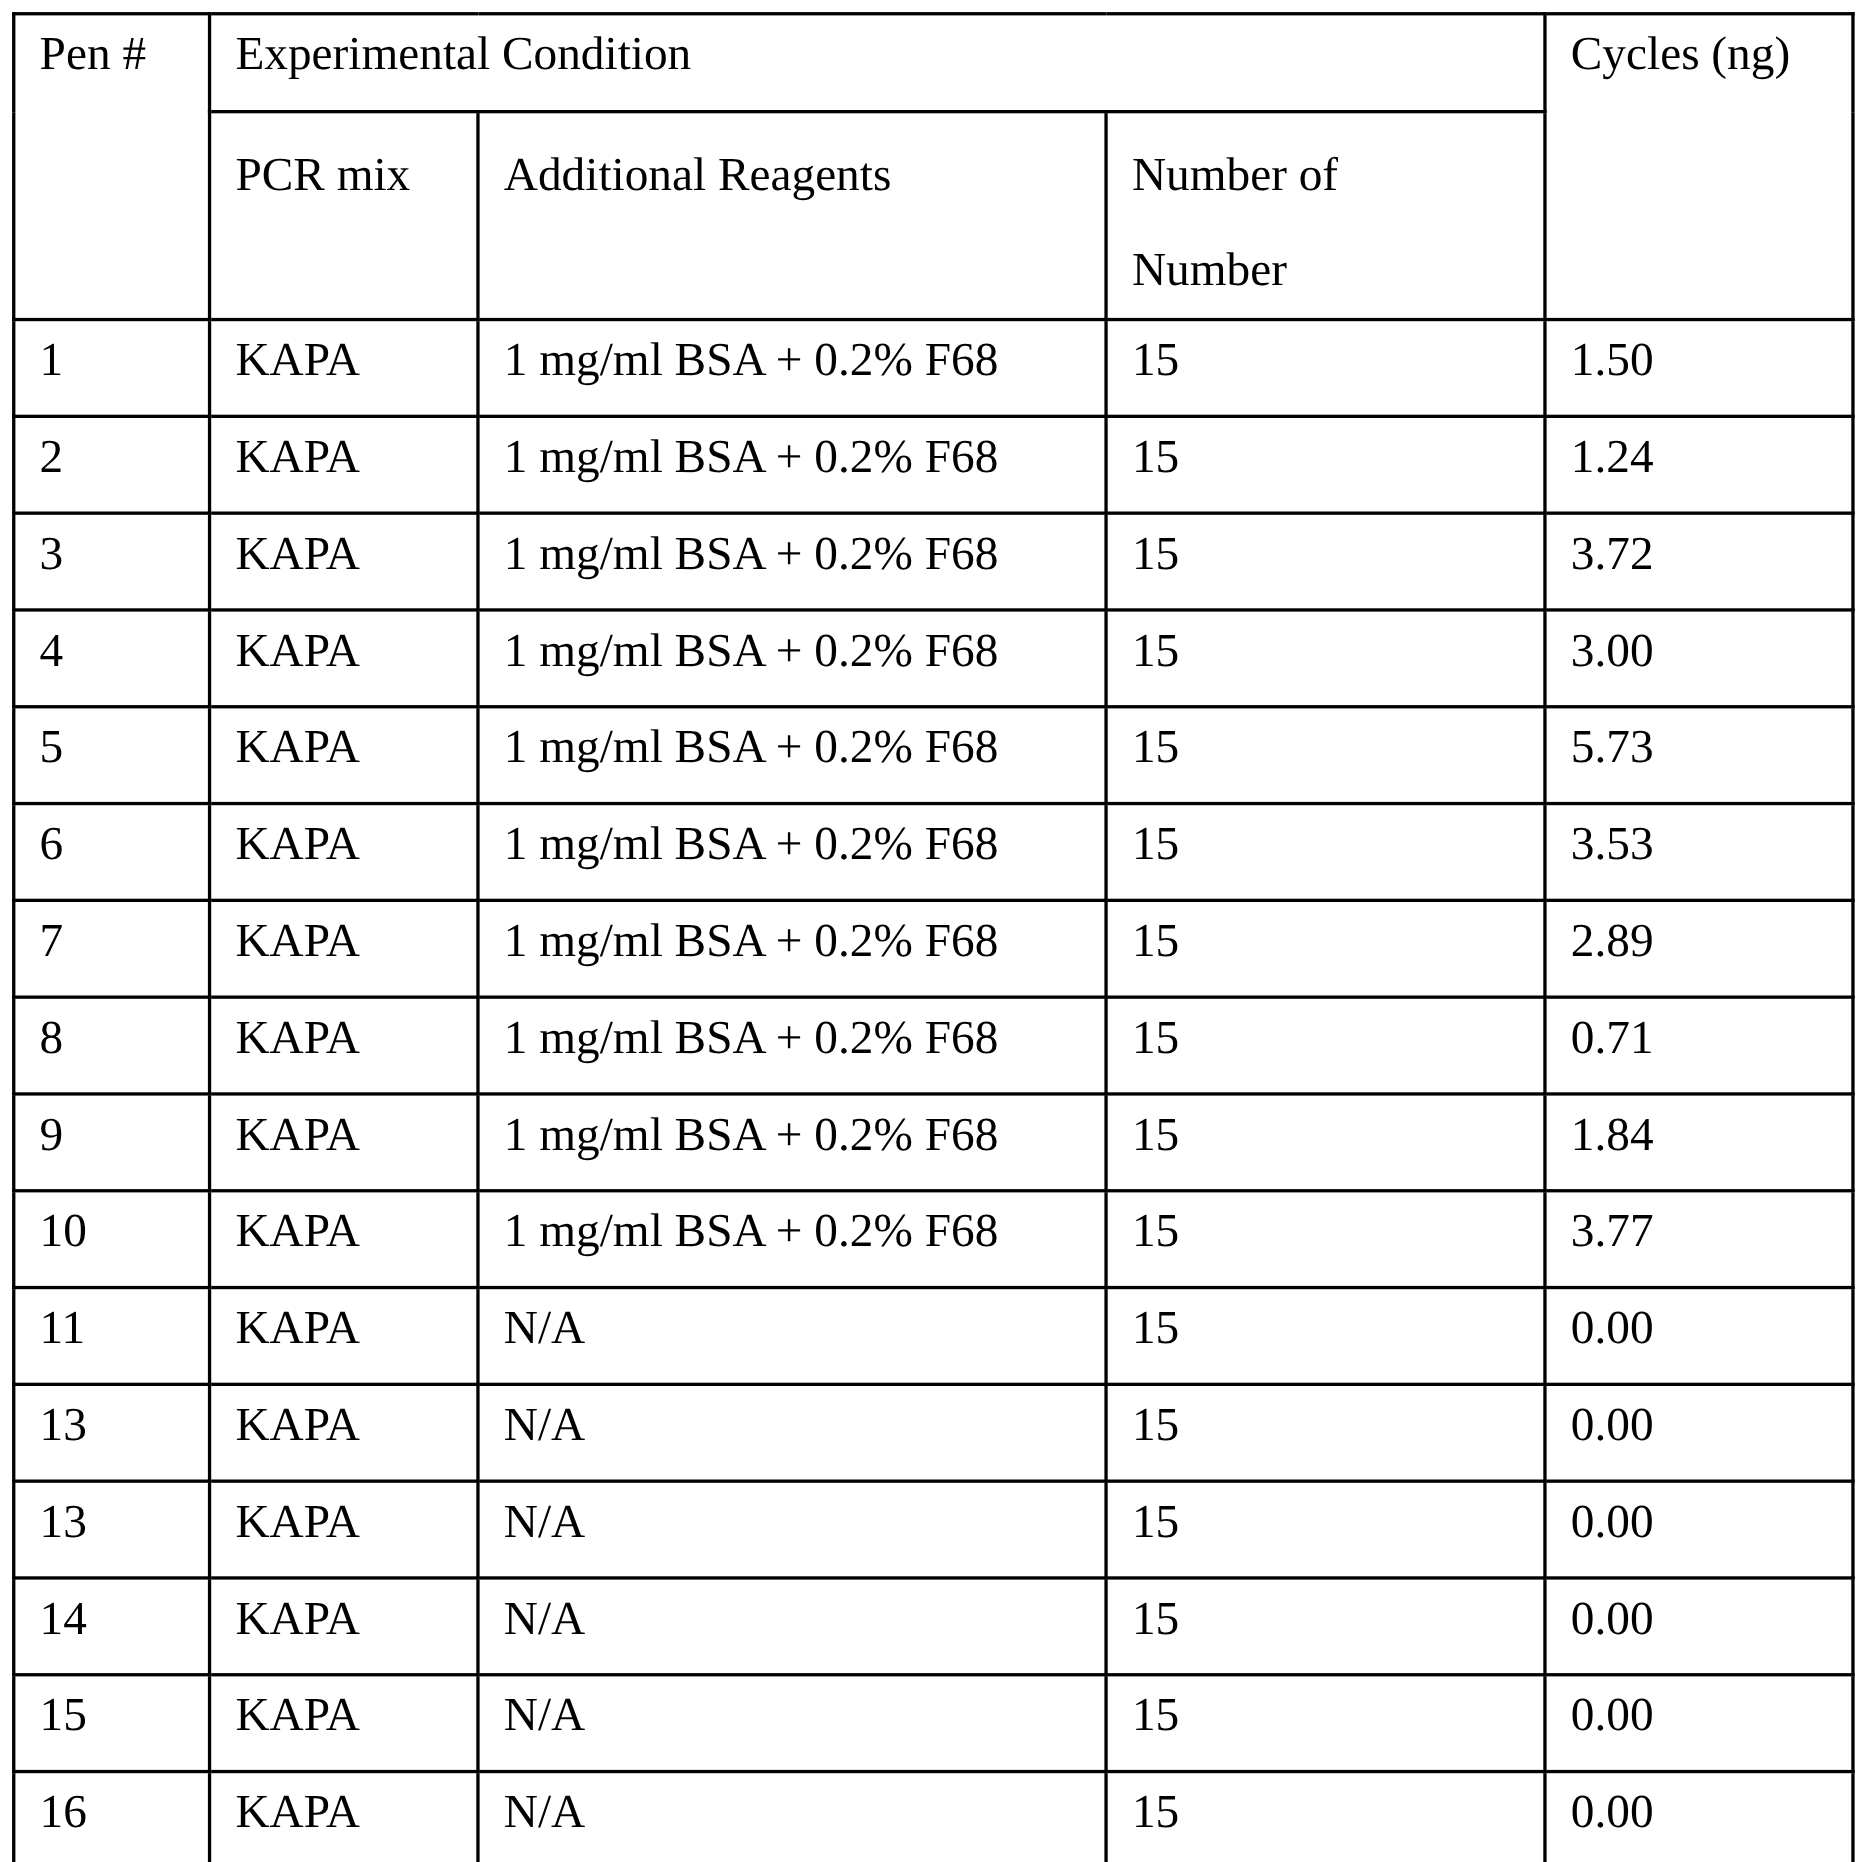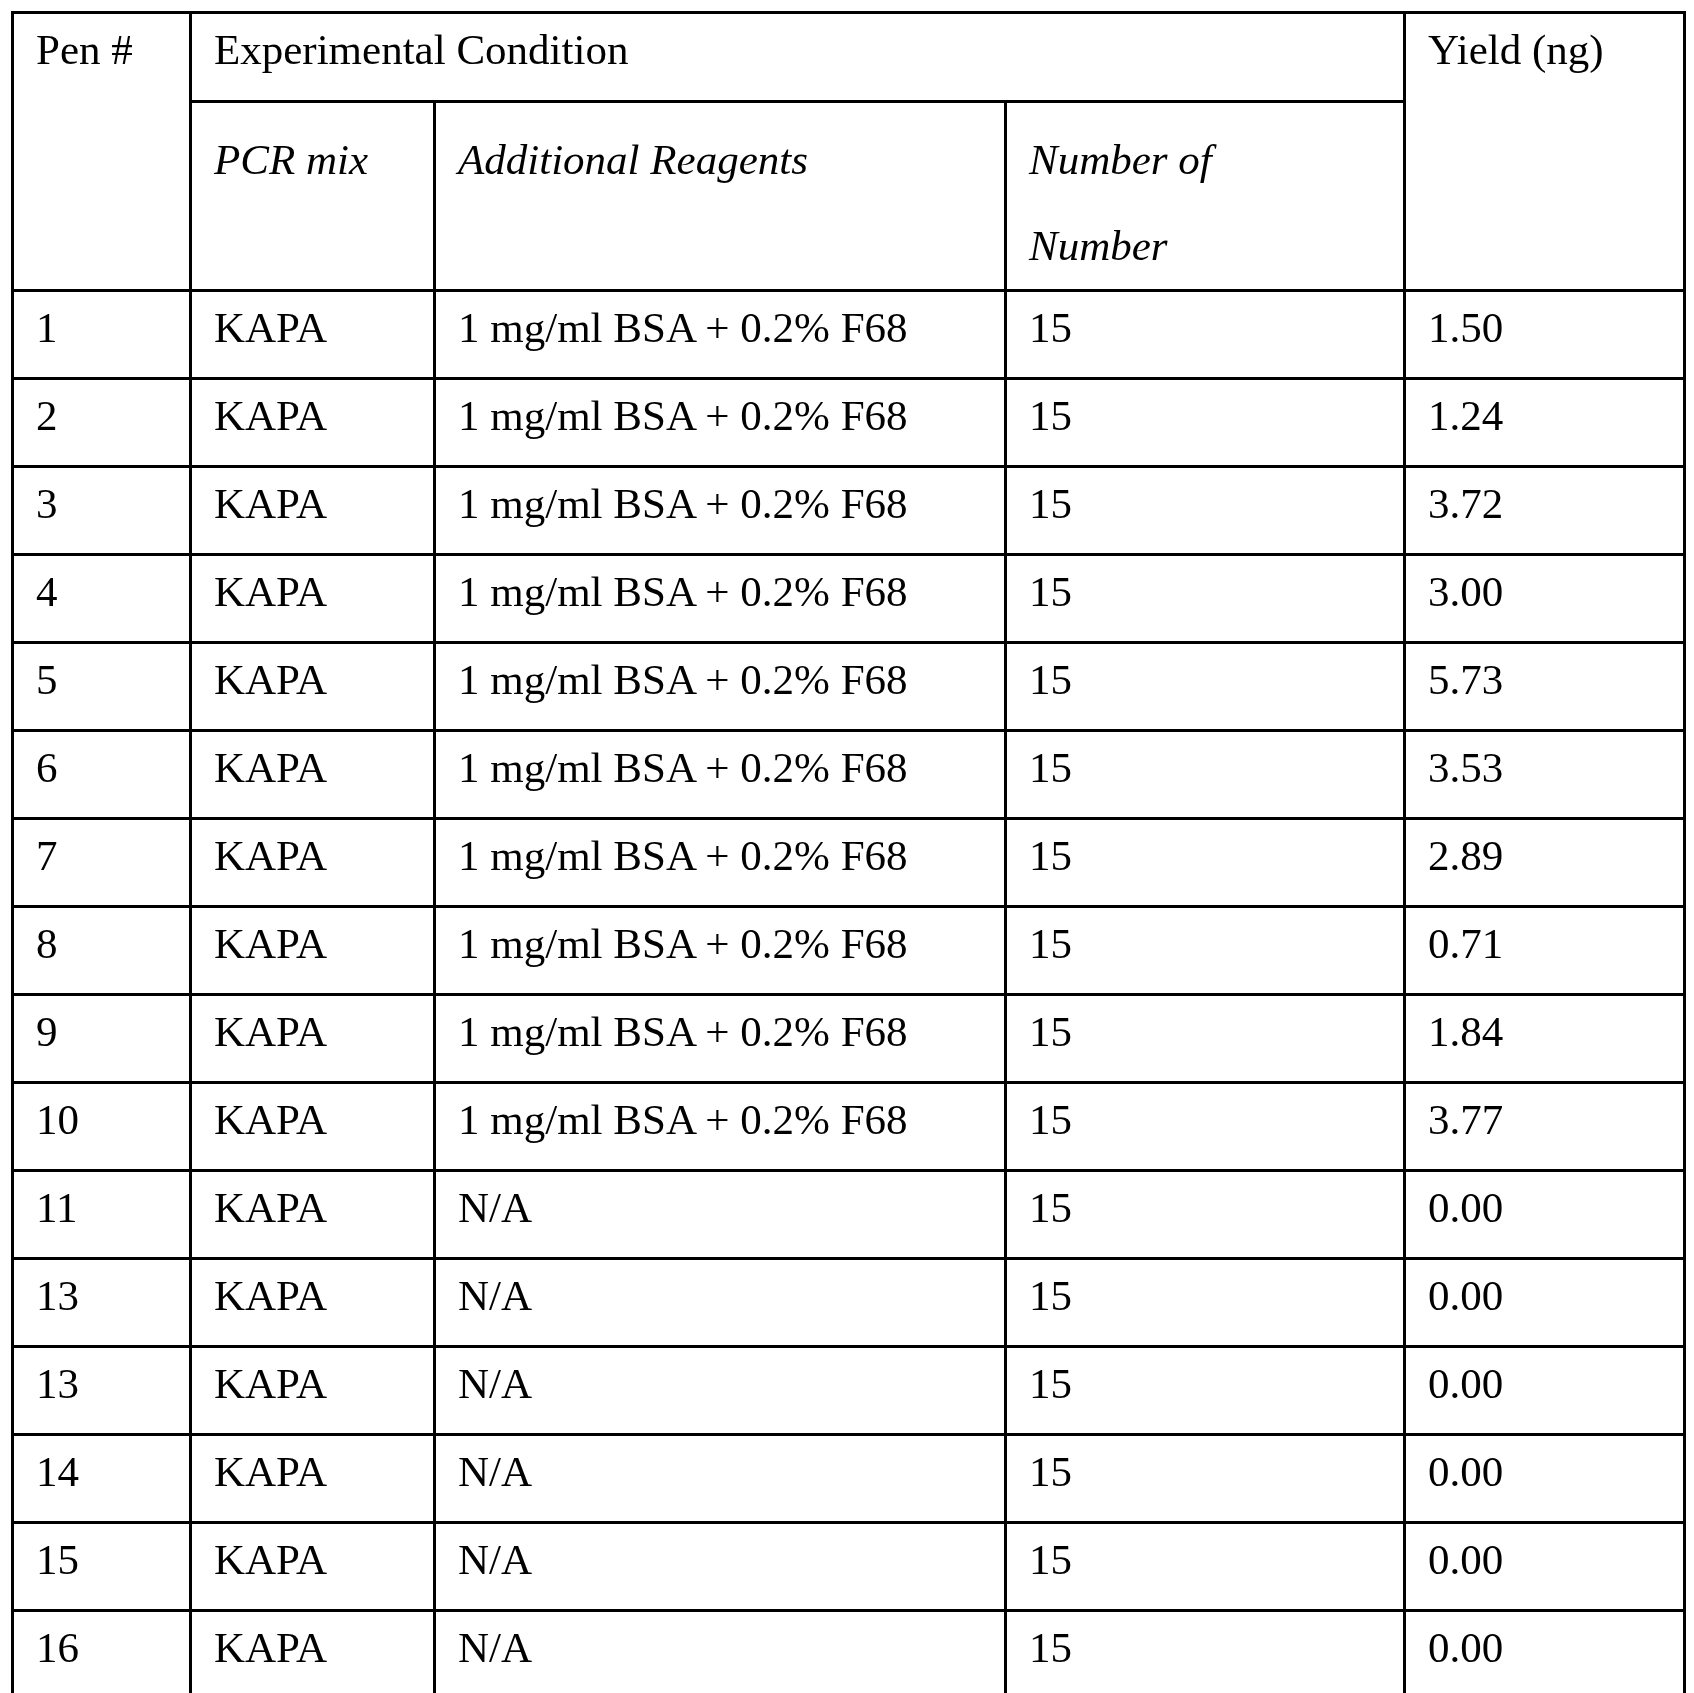--- a/index.html
+++ b/index.html
@@ -30,21 +30,21 @@
     font-weight: normal;
     font-size: 43px;
     line-height: 1.0;
     padding: 14px 0 0 22px;
     white-space: nowrap;
     overflow: hidden;
   }
   table.data-table td.col-pen, table.data-table th.col-pen { padding-left: 22px; }
   .hdr-top th { height: 72px; }
   .hdr-sub th { height: 158px; line-height: 86px; padding-top: 0; }
-  .hdr-sub th .line { display: block; line-height: 86px; font-style: italic; }
+  .hdr-sub th .line { display: block; line-height: 86px; }
   tbody tr td { height: 71px; }
   col.c1 { width: 178px; }
   col.c2 { width: 244px; }
   col.c3 { width: 571px; }
   col.c4 { width: 399px; }
   col.c5 { width: 280px; }
 </style>
 </head>
 <body>
 
@@ -53,21 +53,21 @@
     <col class="c1">
       <col class="c2">
       <col class="c3">
       <col class="c4">
       <col class="c5">
   </colgroup>
   <thead>
     <tr class="hdr-top">
       <th class="col-pen" rowspan="2">Pen #</th>
       <th colspan="3">Experimental Condition</th>
-      <th rowspan="2">Yield (ng)</th>
+      <th rowspan="2">Cycles (ng)</th>
     </tr>
     <tr class="hdr-sub">
       <th>
           <span class="line">PCR mix</span>
         </th>
       <th>
           <span class="line">Additional Reagents</span>
         </th>
       <th>
         <span class="line">Number of</span>

